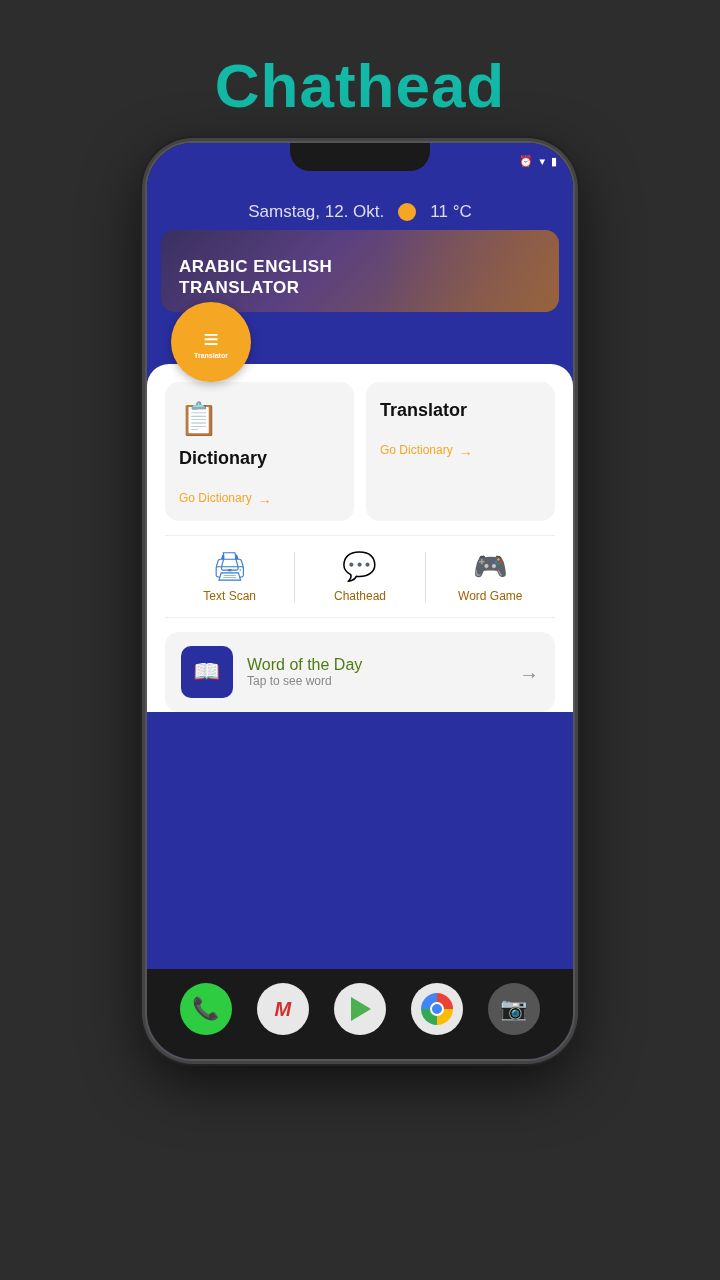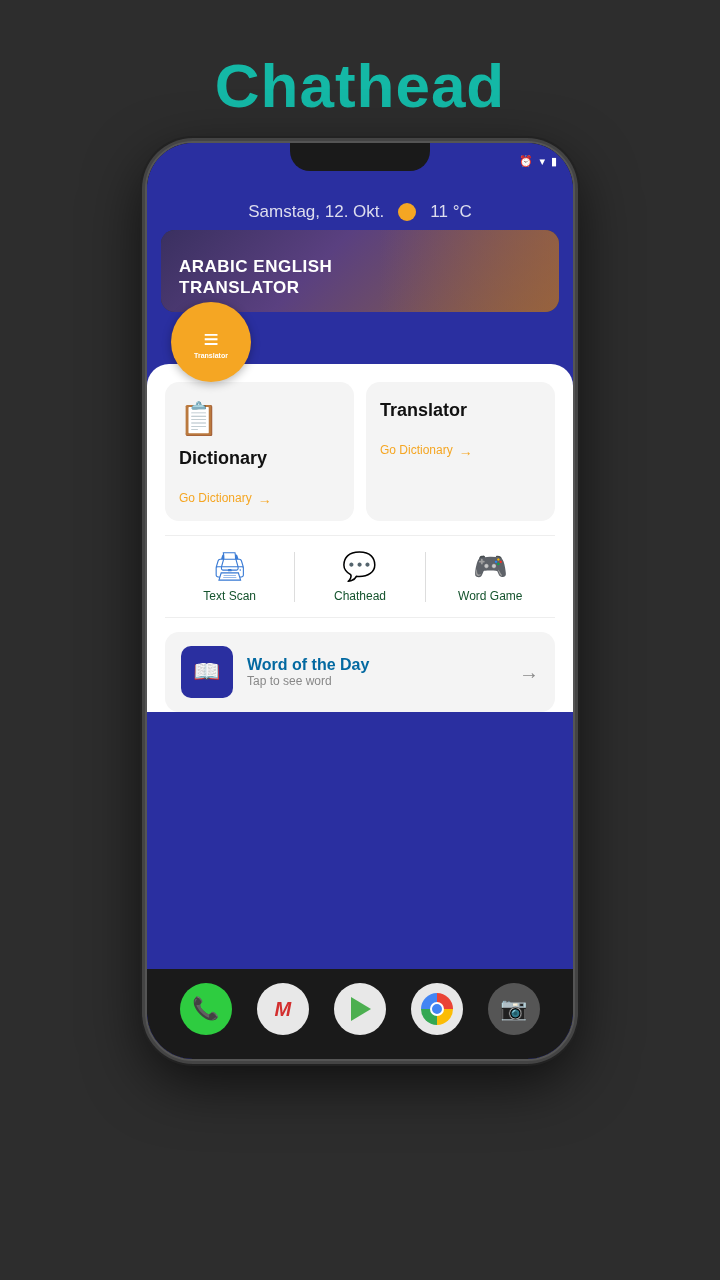--- a/index.html
+++ b/index.html
@@ -231,21 +231,21 @@
     .icon-divider {
       width: 1px;
       height: 50px;
       background: #ddd;
     }
     .icon-symbol {
       font-size: 28px;
     }
     .icon-label {
       font-size: 12px;
-      color: #14532d;
+      color: #a16207;
       text-align: center;
     }
 
     
     .word-of-day {
       background: #f4f4f4;
       border-radius: 14px;
       padding: 14px 16px;
       display: flex;
       align-items: center;
@@ -262,22 +262,22 @@
       justify-content: center;
       color: white;
       font-size: 20px;
       flex-shrink: 0;
     }
     .wod-text {
       flex: 1;
     }
     .wod-title {
       font-size: 16px;
-      font-weight: 700;
-      color: #0369a1;
+      font-weight: 400;
+      color: #4d7c0f;
     }
     .wod-subtitle {
       font-size: 12px;
       color: #888;
     }
     .wod-arrow {
       color: #888;
       font-size: 20px;
     }
 

